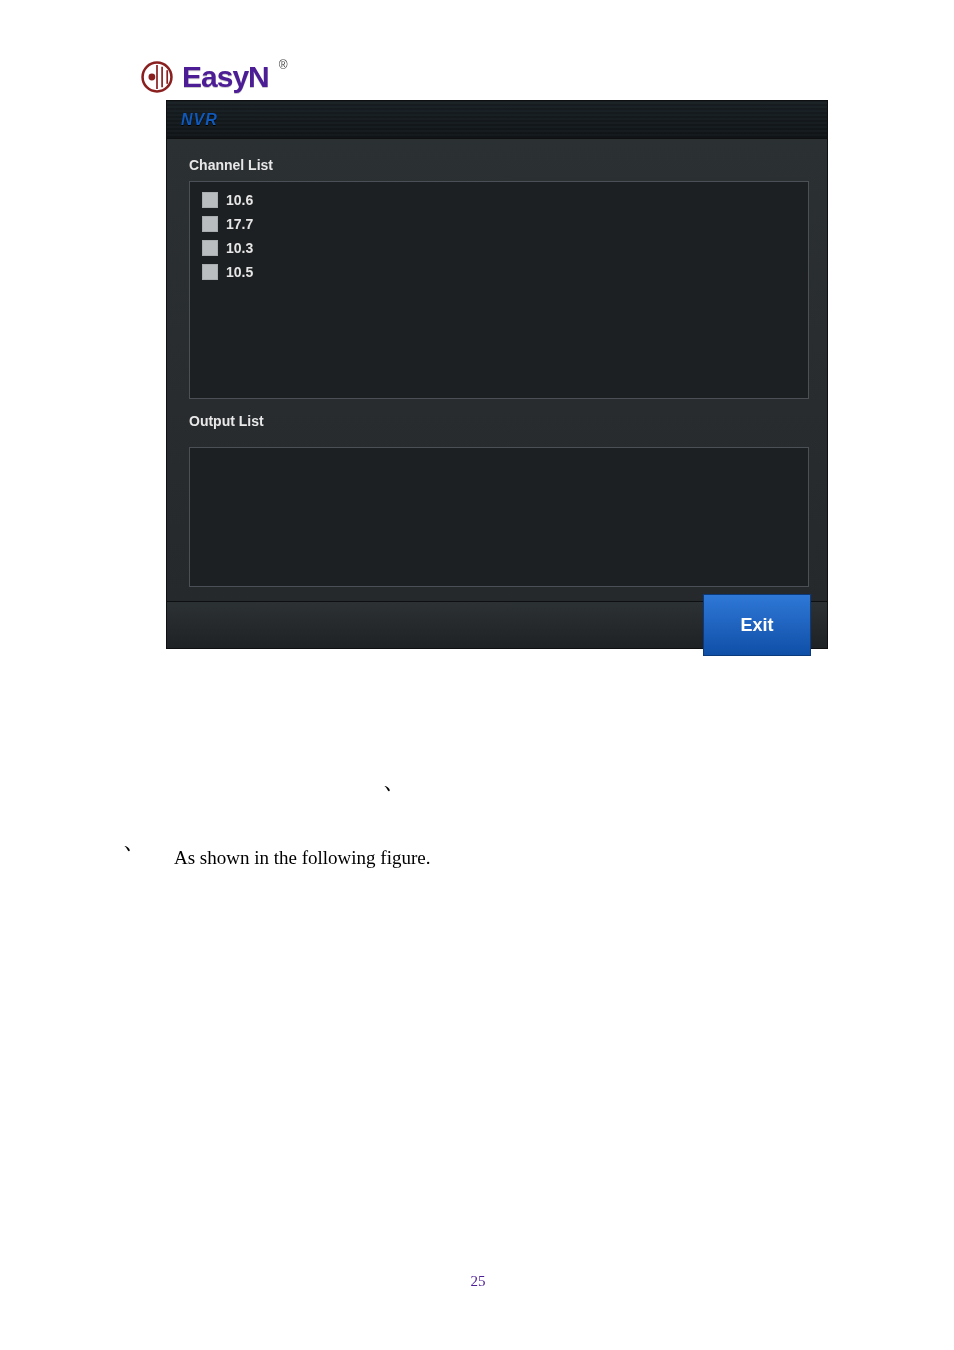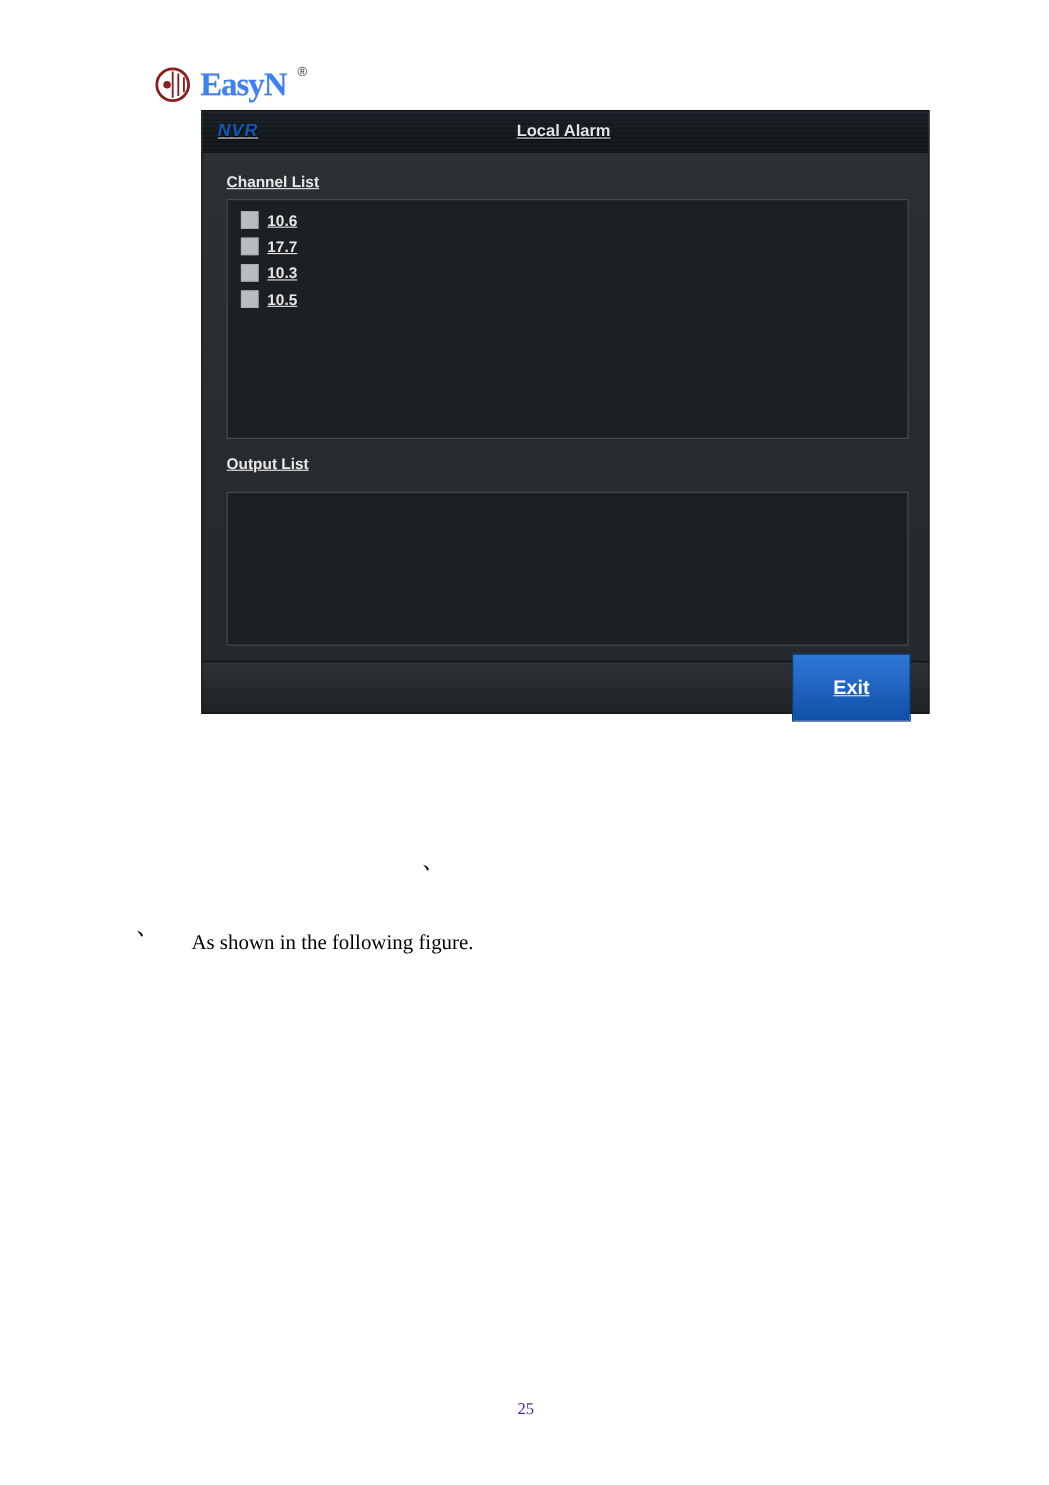--- a/index.html
+++ b/index.html
@@ -24,47 +24,46 @@
     gap: 8px;
     margin-bottom: 6px;
   }
   .logo-mark {
     width: 34px;
     height: 34px;
     position: relative;
   }
   .logo-mark svg { width: 100%; height: 100%; }
   .logo-text {
-    font-family: Liberation Serif, serif;
+    font-family: Liberation Sans, sans-serif;
     font-size: 30px;
     font-weight: bold;
-    color: #3b82f6;
+    color: #4c1d95;
     letter-spacing: -1px;
     text-shadow: 0 1px 0 rgba(0,0,0,.2);
     position: relative;
   }
   .logo-reg {
     font-family: Arial;
     font-size: 12px;
     color: #444;
     position: relative;
     top: -12px;
     left: 2px;
   }
 
   
   .nvr-window {
     width: 660px;
-    margin-left: 43px;
+    margin-left: 26px;
     border: 1px solid #0e0f10;
     background: #2a2e30;
     color: #e6e6e6;
     font-size: 14px;
     box-shadow: 0 0 0 1px #000 inset;
-    text-decoration: underline;
   }
 
   .nvr-titlebar {
     height: 38px;
     display: flex;
     align-items: center;
     background: repeating-linear-gradient(
         0deg,
         #2f3538 0px,
         #2f3538 2px,
@@ -250,21 +249,20 @@
         <line x1="32" y1="12" x2="32" y2="28" stroke="#8a1f1f" stroke-width="2"></line>
       </svg>
     </span>
     <span class="logo-text">EasyN</span>
     <span class="logo-reg">®</span>
   </div>
 
   <div class="nvr-window">
     <div class="nvr-titlebar">
       <span class="nvr-brand">NVR</span>
-      <span class="nvr-title">Local Alarm</span>
     </div>
 
     <div class="nvr-body">
 
       <div class="right-col">
         <div class="col-label">Channel List</div>
         <div class="channel-listbox">
           <div class="chk-row">
             <span class="chk"></span>
             <span>10.6</span>

